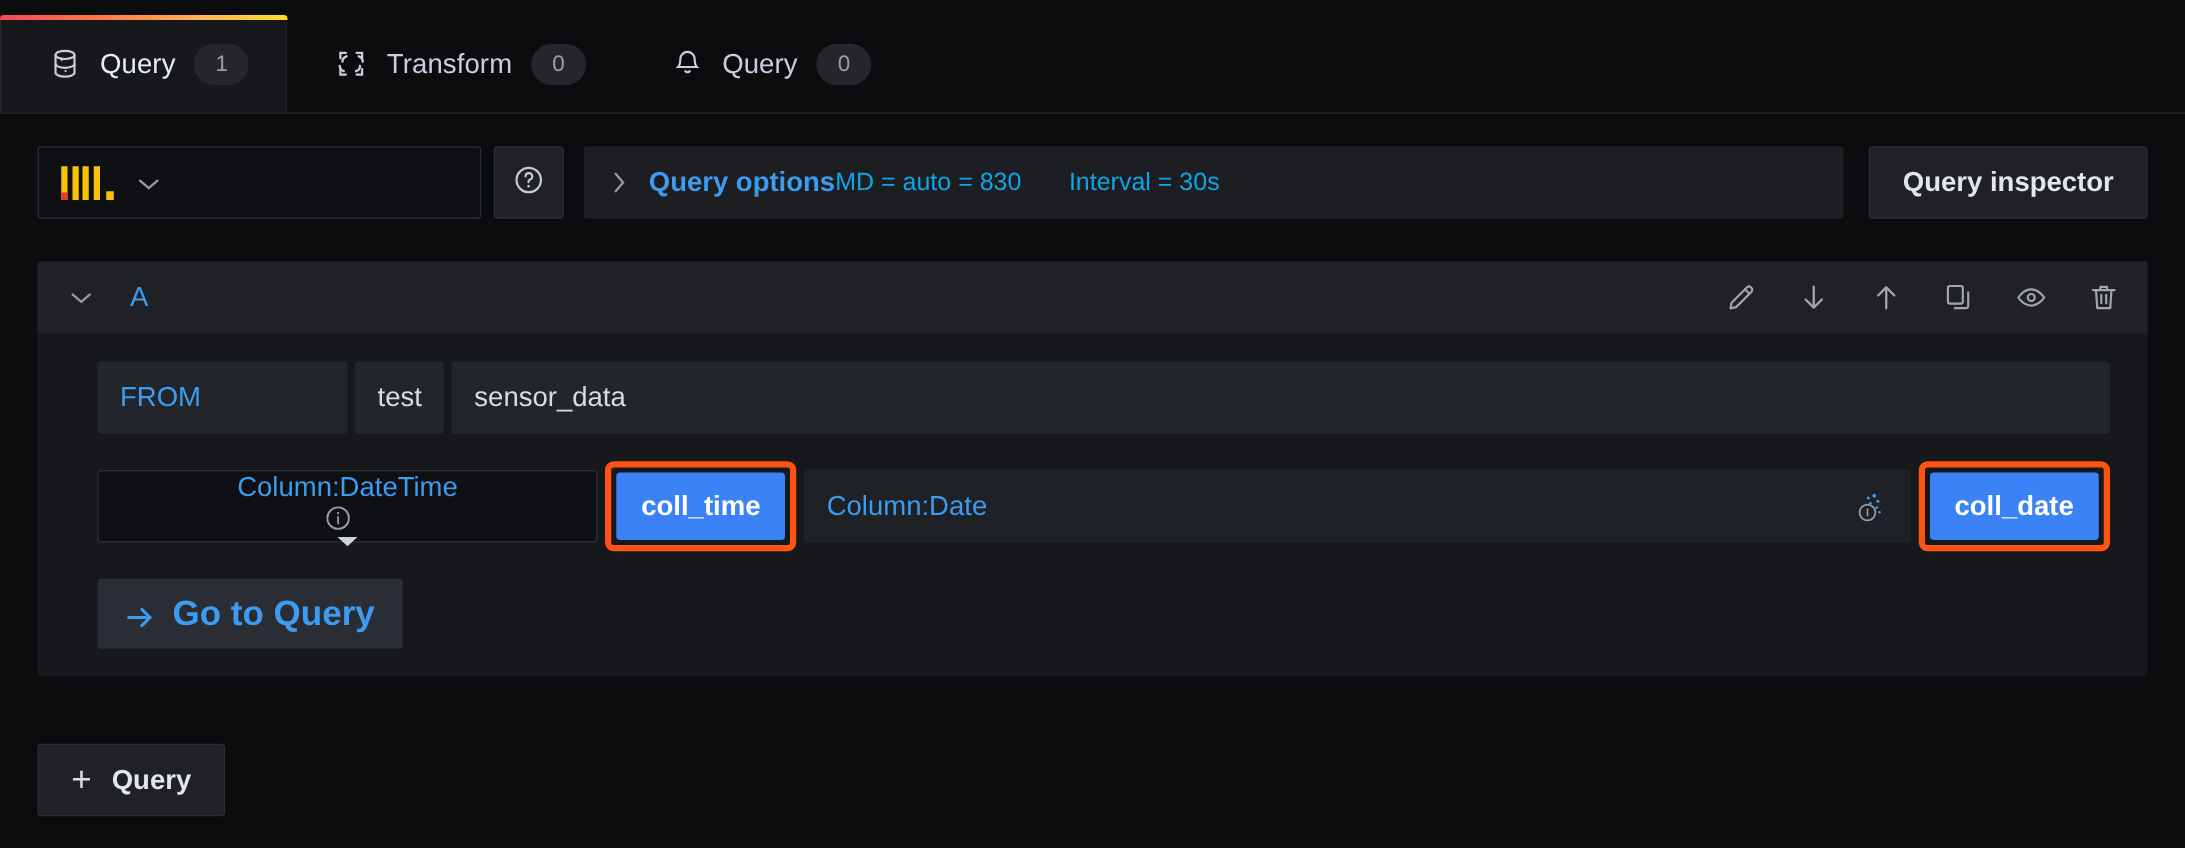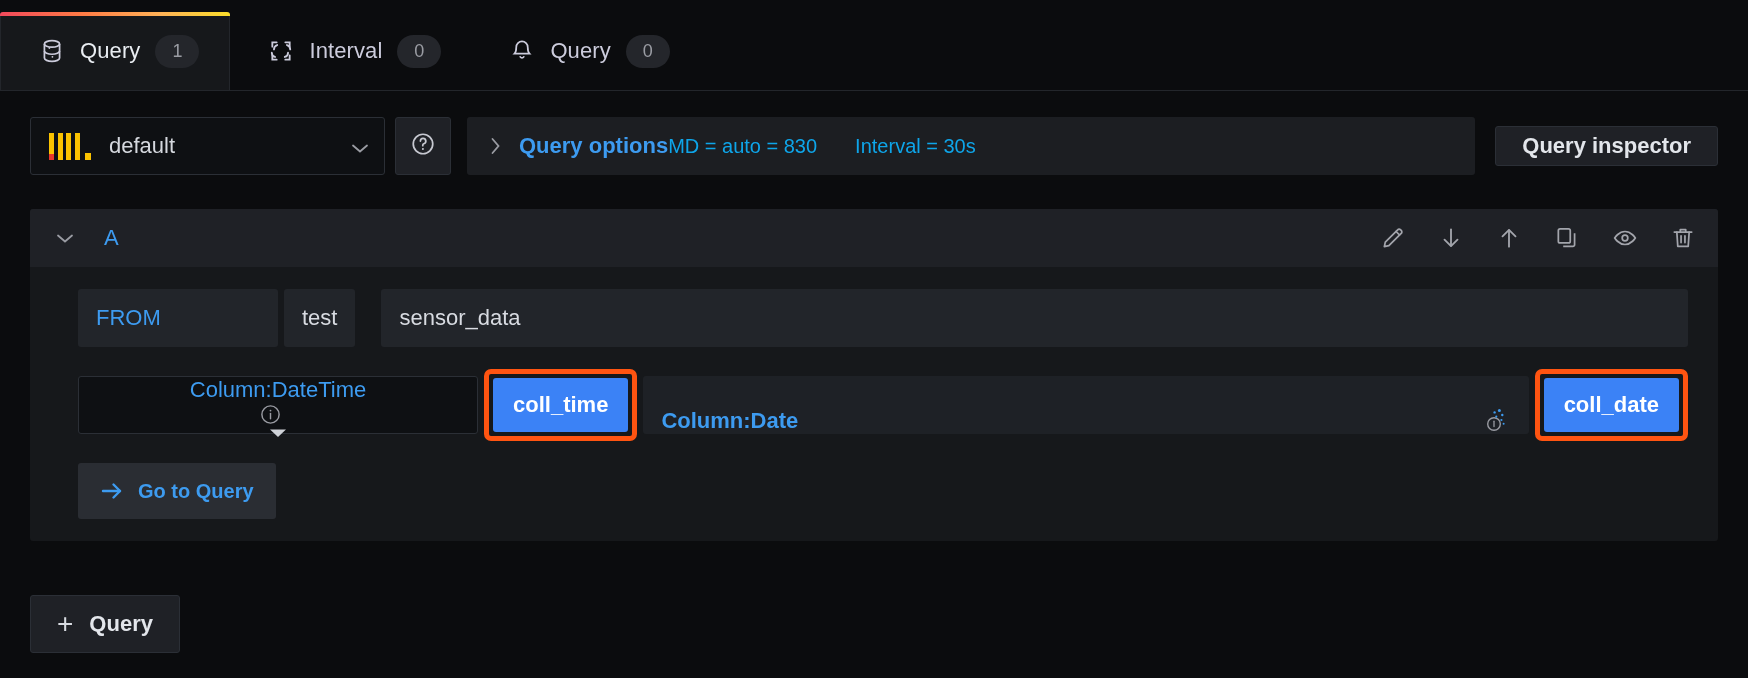--- a/index.html
+++ b/index.html
@@ -144,21 +144,21 @@
     font-weight: 700;
     cursor: pointer;
   }
   .qopts-meta {
     color: #0ea5e9;
     font-size: 20px;
     margin-right: 38px;
     white-space: nowrap;
   }
   .inspector-btn {
-    height: 40px;
+    height: 58px;
     padding: 0 26px;
     background: #1f2126;
     border: 1px solid #2b2f36;
     border-radius: 3px;
     color: #e3e6eb;
     font-size: 22px;
     font-weight: 700;
     display: flex; align-items: center;
     cursor: pointer;
     margin-left: 10px;
@@ -218,21 +218,21 @@
     display: flex;
     align-items: center;
     padding: 0 18px;
     font-size: 22px;
     color: #d8dbe1;
     cursor: pointer;
     white-space: nowrap;
   }
   .seg.label-blue { color: #3d9bf0; }
   .seg.from { width: 200px; }
-  .seg.flexfill { flex: 1; margin-left: 20px; }
+  .seg.flexfill { flex: 1; }
 
   .seg.dtcol {
     width: 400px;
     background: #0e1013;
     border: 1px solid #2b2f36;
     justify-content: flex-start;
     gap: 0;
     flex-direction: column;
   }
   .seg.dtcol .txt { flex: 1; color: #3d9bf0; }
@@ -255,40 +255,39 @@
     padding: 0 20px;
     height: 54px;
   }
 
   .date-seg {
     flex: 1;
     height: 58px;
     background: #1e2126;
     border-radius: 3px;
     display: flex;
-    align-items: flex-end;
+    align-items: center;
     padding: 0 18px;
     font-size: 22px;
     color: #3d9bf0;
     cursor: pointer;
-    font-weight: bold;
   }
   .date-seg .spinner { margin-left: auto; color: #9a9ca3; display:flex; }
 
   .gotoq {
     margin: 22px 30px 0 48px;
     display: inline-flex;
     align-items: center;
     gap: 14px;
     height: 56px;
     padding: 0 22px;
     background: #2a2d33;
     border-radius: 3px;
     color: #3d9bf0;
-    font-size: 20px;
+    font-size: 28px;
     font-weight: 700;
     cursor: pointer;
     width: fit-content;
   }
   .gotoq .arrow { width: 24px; height: 22px; display:block; }
 
   
   .addq {
     margin: 54px 0 0 30px;
     display: inline-flex;
@@ -337,21 +336,21 @@
         <path d="M4 8V4h4"></path>
           <path d="M20 8V4h-4"></path>
           <path d="M4 16v4h4"></path>
           <path d="M20 16v4h-4"></path>
         <path d="M8.5 6.5c-2 .6-3 2.2-3 4"></path>
           <path d="M17.5 6.5c2 .6 3 2.2 3 4"></path>
         <path d="M15.5 17.5c2-.6 3-2.2 3-4"></path>
           <path d="M6.5 17.5c-2-.6-3-2.2-3-4"></path>
       </svg>
     </span>
-    <span class="tab-label">Interval</span>
+    <span class="tab-label">Transform</span>
     <span class="tab-badge">0</span>
   </div>
 
   <div class="tab">
     <span class="tab-icon">
       <svg viewBox="0 0 24 24" fill="none" stroke="currentColor" stroke-width="1.6" stroke-linecap="round" width="26" height="26">
         <path d="M12 3.2a5.3 5.3 0 0 0-5.3 5.3c0 4.3-1.6 5.9-1.6 5.9h13.8s-1.6-1.6-1.6-5.9A5.3 5.3 0 0 0 12 3.2z"></path>
         <path d="M10.4 17.4a1.9 1.9 0 0 0 3.2 0"></path>
       </svg>
     </span>
@@ -367,21 +366,20 @@
 
   <div class="ds-picker">
     <span class="ch-logo">
       <span class="ch-bar"></span>
         <span class="ch-bar"></span>
         <span class="ch-bar"></span>
         <span class="ch-bar"></span>
         <span class="ch-bar sq"></span>
       <span class="ch-red"></span>
     </span>
-    <span class="ds-name">default</span>
     <span class="chev">
       <svg viewBox="0 0 20 12" fill="none" stroke="currentColor" stroke-width="1.8" stroke-linecap="round" width="20" height="12">
         <path d="M3 3.5 10 9.5 17 3.5"></path>
       </svg>
     </span>
   </div>
 
   <div class="help-btn">
     <span>
       <svg viewBox="0 0 24 24" fill="none" stroke="currentColor" stroke-width="1.6" width="26" height="26">

